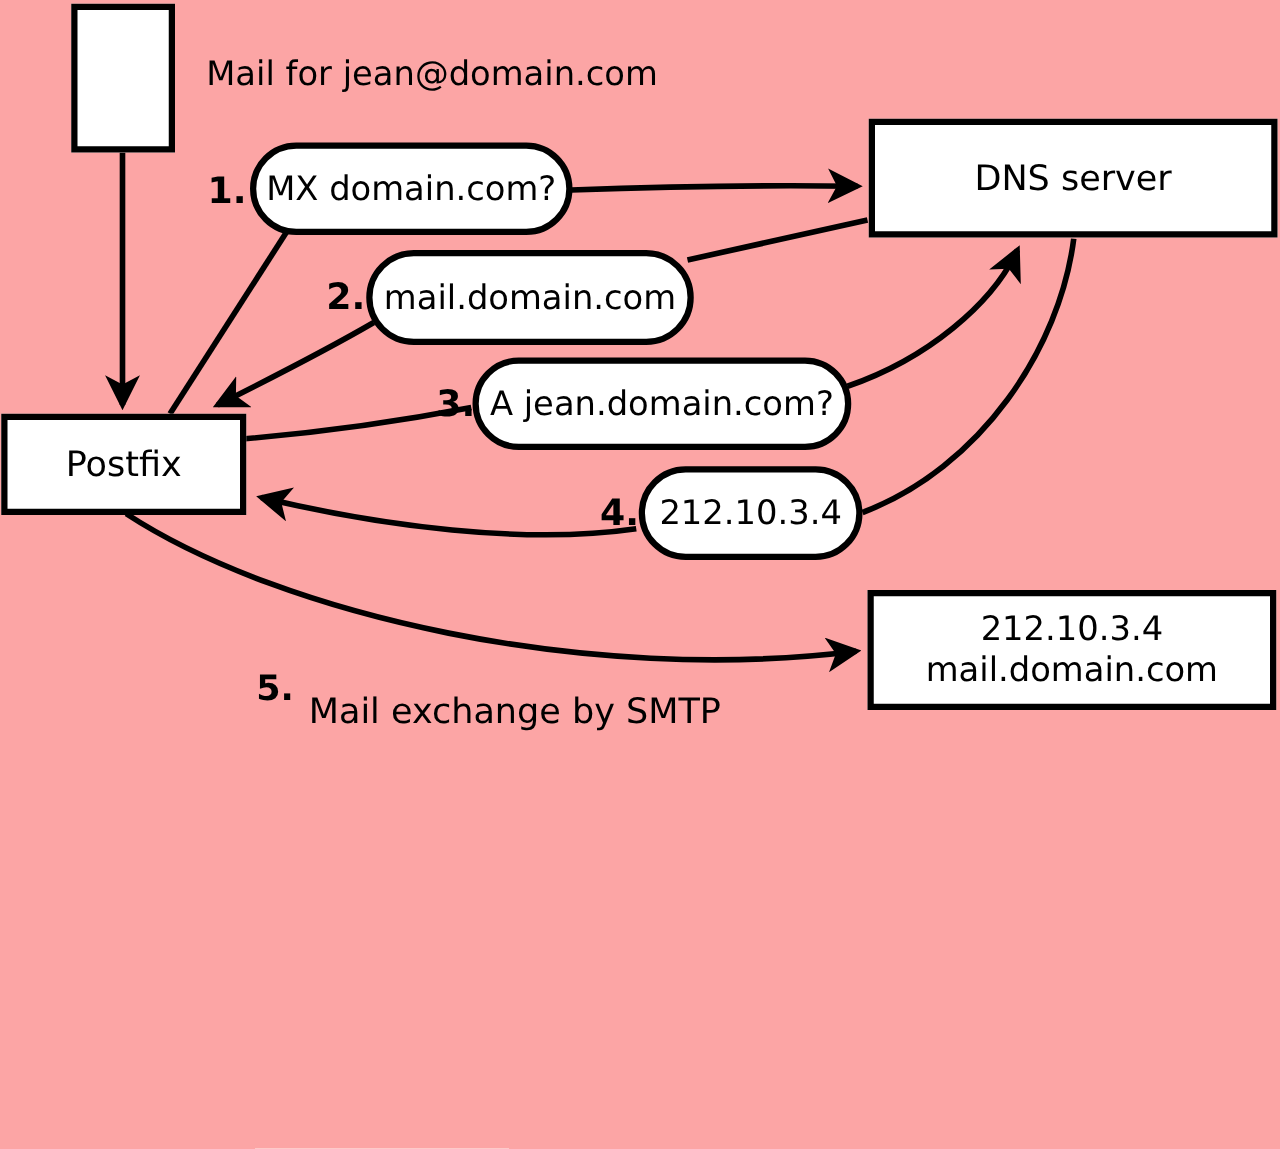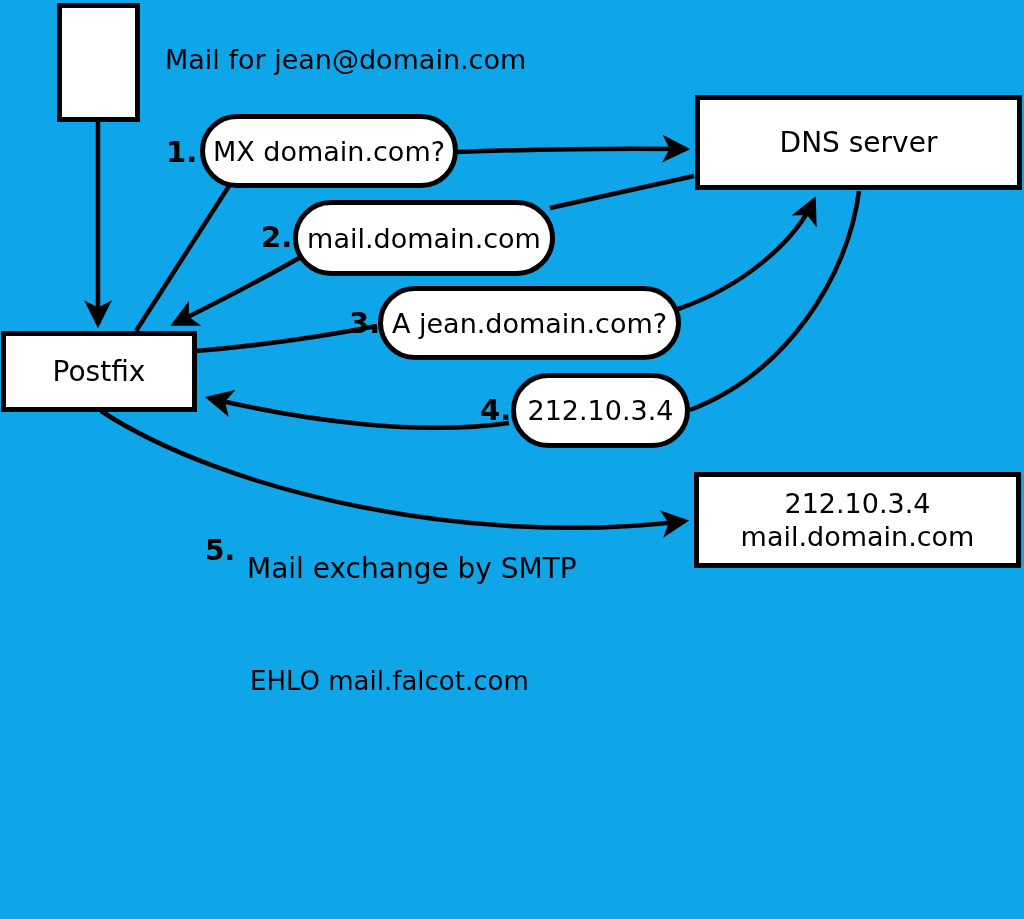--- a/index.html
+++ b/index.html
@@ -1,17 +1,17 @@
 <!DOCTYPE html>
 <html><head>
 <meta charset="utf-8">
 <style>
   html,body { margin:0; padding:0; background:#ffffff; }
   .canvas {
-    position:relative; width:1024px; height:919px; background:#0ea5e9;
+    position:relative; width:1024px; height:919px; background:#fca5a5;
     font-family:"DejaVu Sans","Liberation Sans",sans-serif; color:#000000;
     overflow:hidden;
   }
   .svg-layer { position:absolute; left:0; top:0; width:1024px; height:919px; }
   .svg-layer path { stroke:#000000; stroke-width:4.5; fill:none; }
   .box {
     position:absolute; box-sizing:border-box; background:#ffffff;
     border:5px solid #000000; display:flex; align-items:center;
     justify-content:center; text-align:center;
   }
@@ -86,21 +86,20 @@
 
   <div class="box mailsrv">
     <div>212.10.3.4</div>
     <div>mail.domain.com</div>
   </div>
 
   <span class="num step5-num">5.</span>
   <div class="free-text step5-text">Mail exchange by SMTP</div>
 
   <div class="smtp">
-    <div>EHLO mail.falcot.com</div>
     
     
     
     
     
     
     
   </div>
 
 </div>

